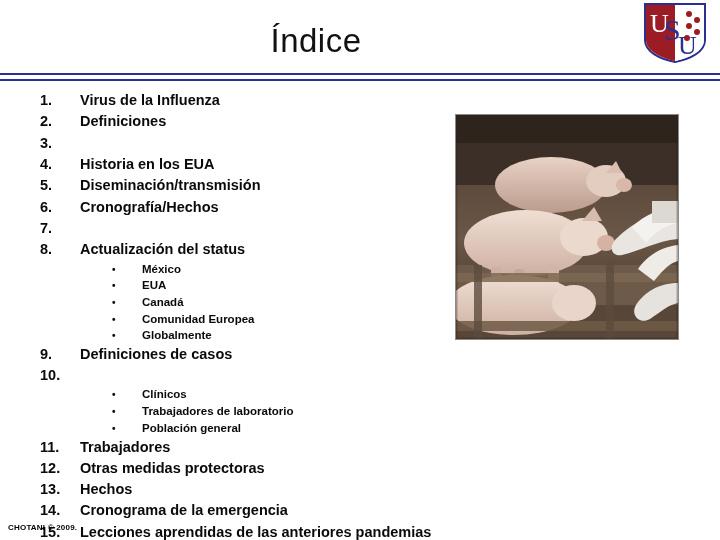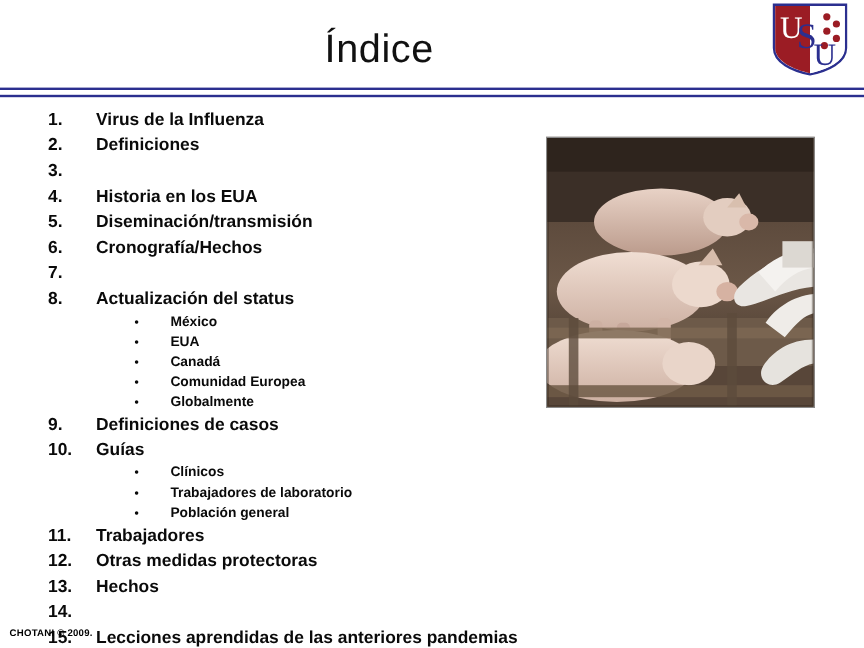--- a/index.html
+++ b/index.html
@@ -201,21 +201,20 @@
       <span class="txt">Globalmente</span>
     </div>
 
     <div class="item">
       <span class="num">9.</span>
       <span class="txt">Definiciones de casos</span>
     </div>
 
     <div class="item">
       <span class="num">10.</span>
-      <span class="txt">Guías</span>
     </div>
     <div class="sub">
       <span class="bullet">•</span>
       <span class="txt">Clínicos</span>
     </div>
     <div class="sub">
       <span class="bullet">•</span>
       <span class="txt">Trabajadores de laboratorio</span>
     </div>
     <div class="sub">
@@ -233,20 +232,21 @@
       <span class="txt">Otras medidas protectoras</span>
     </div>
 
     <div class="item">
       <span class="num">13.</span>
       <span class="txt">Hechos</span>
     </div>
 
     <div class="item">
       <span class="num">14.</span>
+      <span class="txt">Cronograma de la emergencia</span>
     </div>
 
     <div class="item">
       <span class="num">15.</span>
       <span class="txt">Lecciones aprendidas de las anteriores pandemias</span>
     </div>
 
   </div>
 
   <div class="photo">

